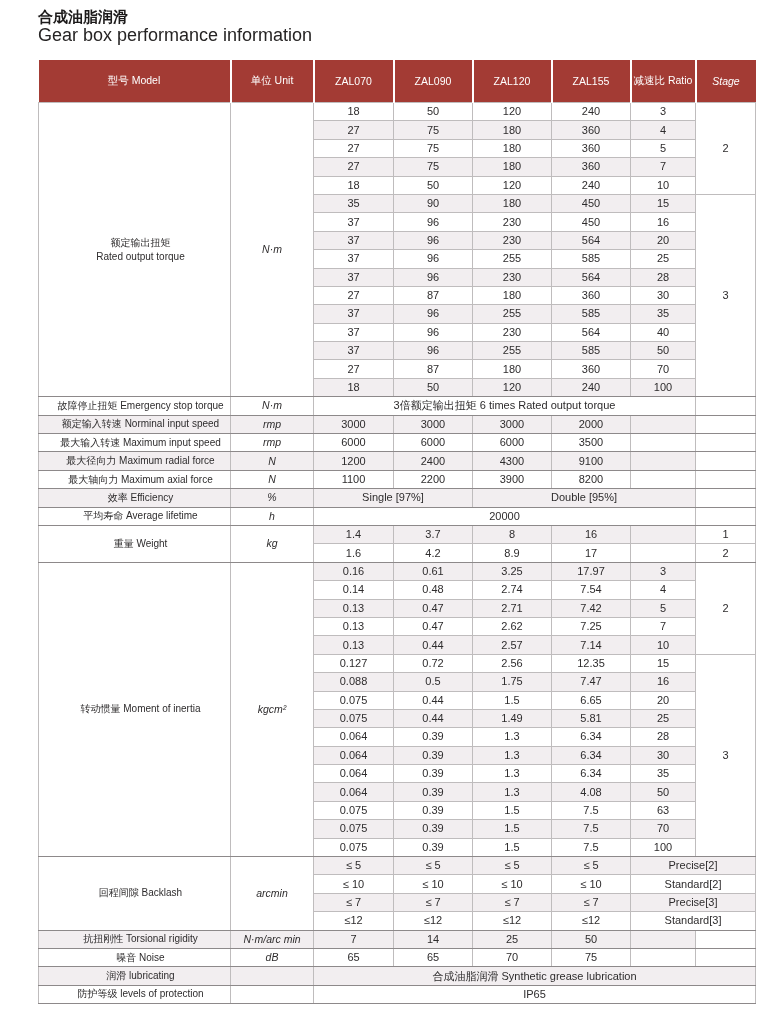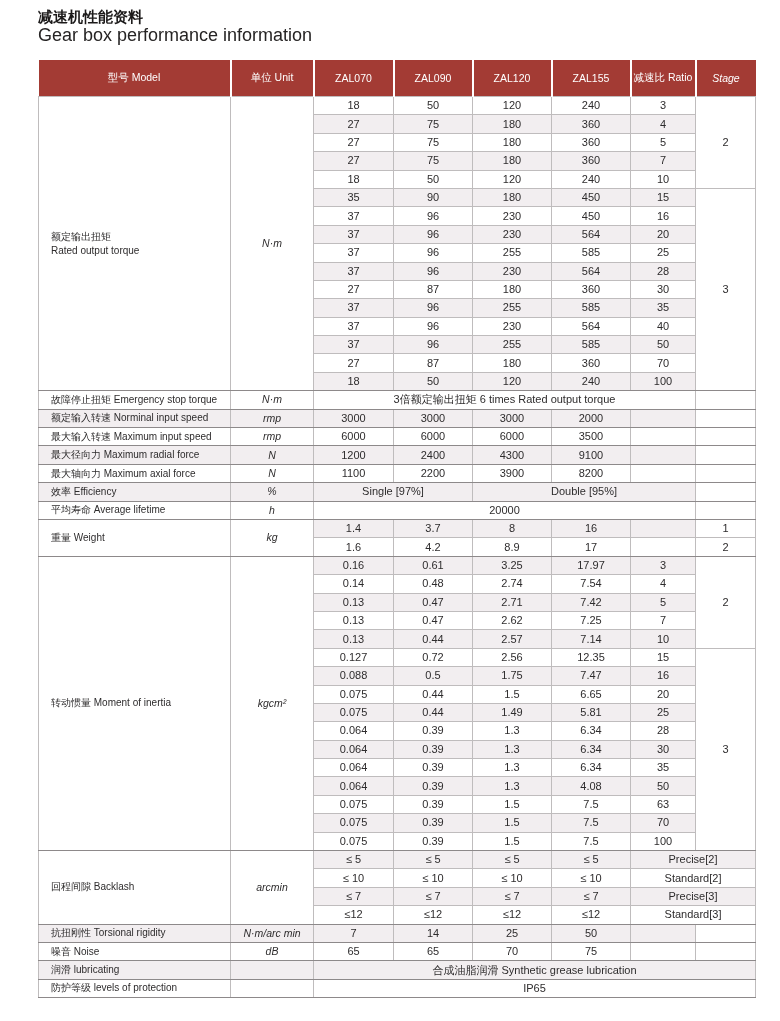--- a/index.html
+++ b/index.html
@@ -18,58 +18,58 @@
     border-collapse:collapse;
     table-layout:fixed;
     margin:17px 0 0 38px;
     width:717px;
   }
   th{
     background:#a33b34;
     color:#ffffff;
     font-size:10.5px;
     font-weight:normal;
-    height:36px;
+    height:42px;
     padding:0;
     text-align:center;
     border:none;
     border-right:2px solid #ffffff;
   }
   th:last-child{border-right:none;font-style:italic;}
   td{
     border:1px solid #bfbcbd;
     height:17.4px;
     padding:0;
     font-size:11px;
     text-align:center;
     line-height:13px;
     vertical-align:middle;
     background:#ffffff;
     overflow:hidden;
     white-space:nowrap;
   }
   td.label{
-    text-align:left;
+    text-align:center;
     padding-left:12px;
     font-size:10px;
     white-space:pre-line;
     line-height:14px;
   }
   td.unit{font-size:10.5px;font-style:italic;}
   tr.stripe td:not(.stage):not(.rsp){background:#f2eef0;}
   tr.secend td{border-bottom-color:#8d898a;}
   td.secbot{border-bottom-color:#8d898a;}
   thead th{border-bottom:1px solid #bfbcbd;}
 </style>
 </head>
 <body>
 
 <div class="page">
   <div class="titles">
-    <div class="title-cn">减速机性能资料</div>
+    <div class="title-cn">合成油脂润滑</div>
     <div class="title-en">Gear box performance information</div>
   </div>
 
   <table class="spec">
     <colgroup>
       <col style="width:192px">
         <col style="width:83px">
         <col style="width:80px">
         <col style="width:79px">
       <col style="width:79px">

